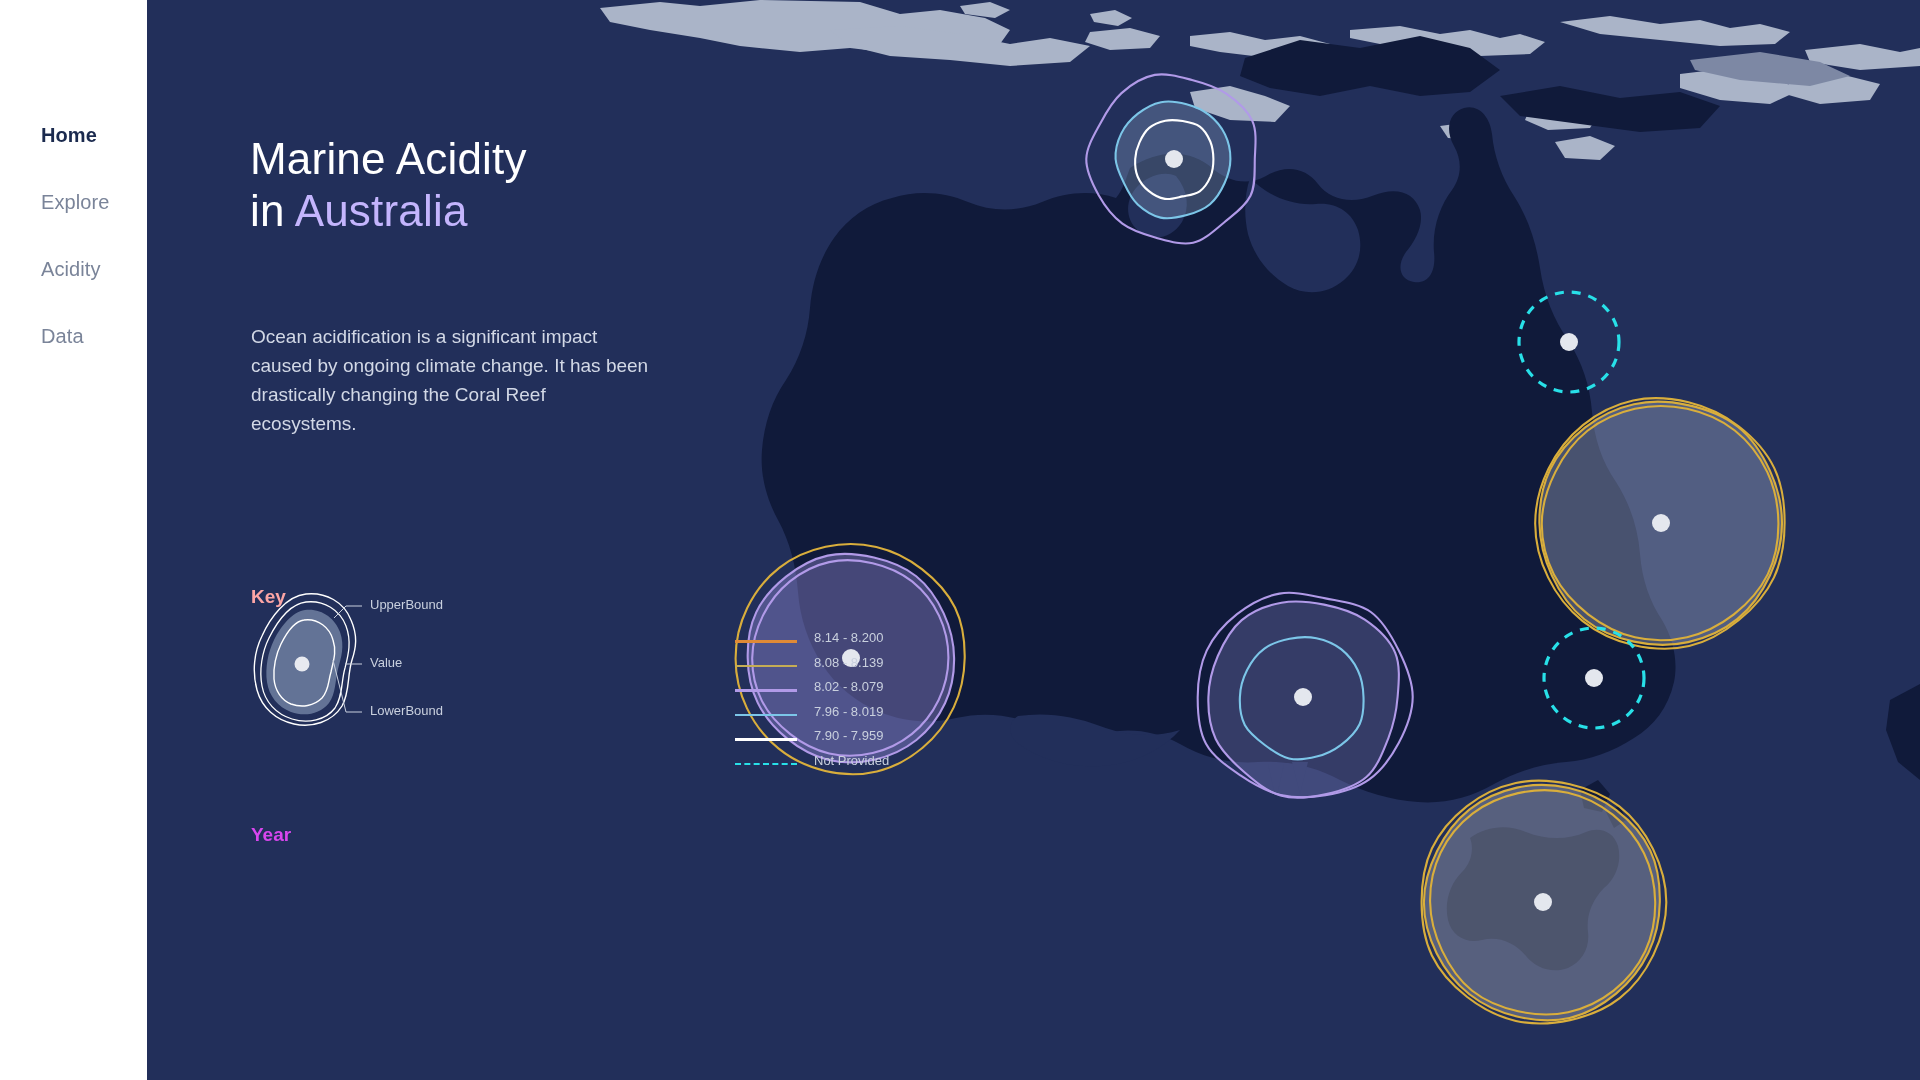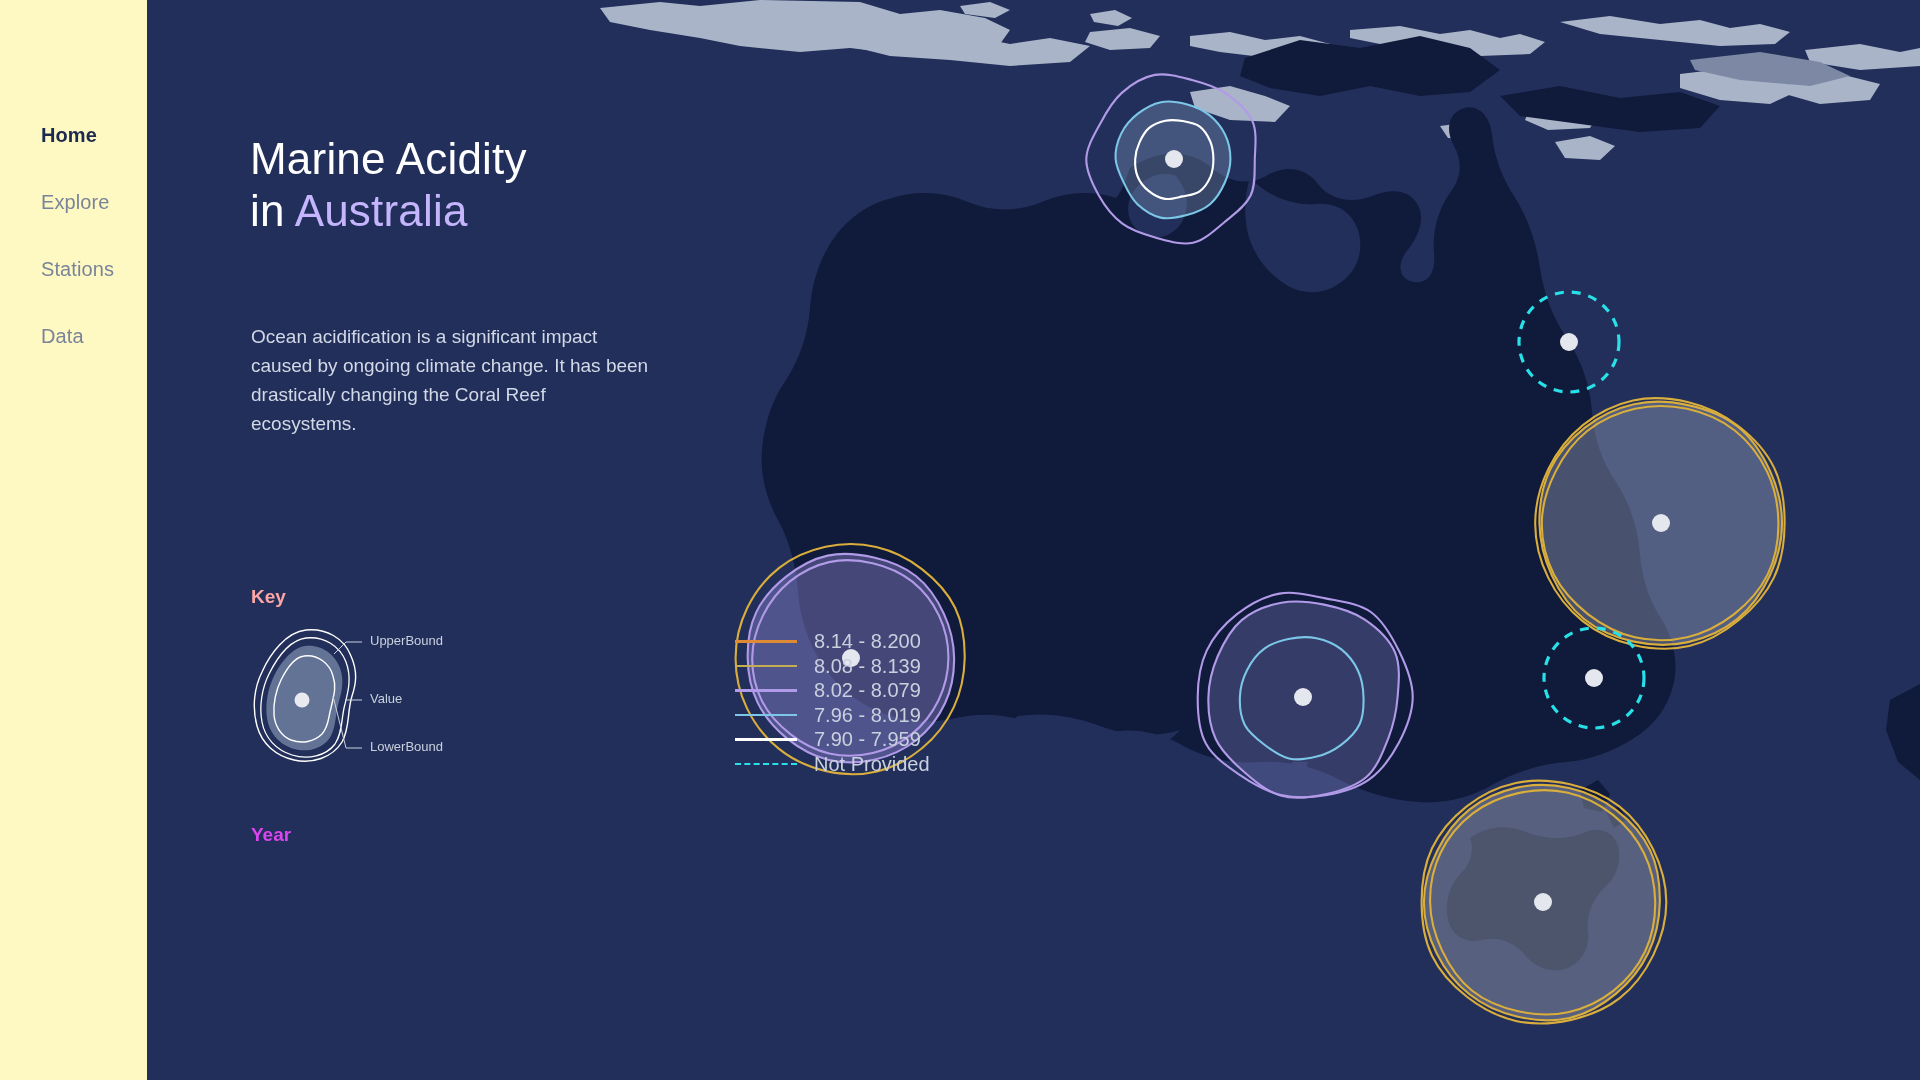--- a/index.html
+++ b/index.html
@@ -6,21 +6,21 @@
   html, body {
     width:1920px; height:1080px; overflow:hidden;
     font-family:"Liberation Sans", sans-serif;
     background:#222f5a;
   }
   #app { position:relative; width:1920px; height:1080px; }
 
   
   #sidebar {
     position:absolute; left:0; top:0; width:147px; height:1080px;
-    background:#fef9c3; z-index:40;
+    background:#ffffff; z-index:40;
   }
   .nav-item {
     position:absolute; left:41px; font-size:20px; letter-spacing:.1px;
     color:#7a8499; white-space:nowrap; cursor:pointer;
   }
   .nav-item.active { color:#1b2a4e; font-weight:bold; }
 
   
   #map { position:absolute; left:147px; top:0; width:1773px; height:1080px;
          overflow:hidden; background:#222f5a; }
@@ -34,28 +34,28 @@
   #title .muted { color:#c4b5fd; }
 
   .para { position:absolute; left:1px; width:400px; font-size:19px; line-height:29px;
           color:#d2d8e6; font-weight:300; }
   #para1 { top:322px; }
   #para2 { top:467px; }
 
   #key-label { position:absolute; left:1px; top:586px; font-size:19px;
                color:#fca5a5; font-weight:bold; }
 
-  #key-graphic { position:absolute; left:0px; top:620px; width:420px; height:150px; }
+  #key-graphic { position:absolute; left:0px; top:584px; width:420px; height:150px; }
   .key-anno { position:absolute; font-size:13px; color:#c9d0de; white-space:nowrap; }
 
   #legend { position:absolute; left:485px; top:630px; width:200px; }
   .leg-row { position:relative; height:24.5px; }
   .leg-swatch { position:absolute; left:0; top:10px; width:62px; height:2.5px; }
   .leg-swatch.dashed { height:0; border-top:2.5px dashed #28e0e8; background:none !important; }
-  .leg-text { position:absolute; left:79px; top:0px; font-size:20px;
+  .leg-text { position:absolute; left:79px; top:0px; font-size:13px;
               color:#c9d0de; white-space:nowrap; }
 
   #year-label { position:absolute; left:1px; top:824px; font-size:19px;
                 color:#d946ef; font-weight:bold; }
   #slider { position:absolute; left:1px; top:900px; width:626px; height:80px; }
   #slider-value { position:absolute; top:0px; font-size:19px; color:#ffffff;
                   transform:translateX(-50%); white-space:nowrap; }
   .track { position:absolute; top:43px; height:2.5px; }
   #track-fill { left:0; background:#ffffff; }
   #track-rest { background:#5b668a; }
@@ -253,21 +253,21 @@
               <circle cx="1543" cy="902" r="9" fill="#e4e7ee"></circle>
             </g>
           </g>
       </g>
     </svg>
   </div>
 
   <nav id="sidebar">
     <div class="nav-item active" style="top:124px">Home</div>
     <div class="nav-item" style="top:191px">Explore</div>
-    <div class="nav-item" style="top:258px">Stations</div>
+    <div class="nav-item" style="top:258px">Acidity</div>
     <div class="nav-item" style="top:325px">Data</div>
   </nav>
 
   <div id="panel">
 
     <h1 id="title">
       <span>Marine Acidity</span><br>
       <span>in </span><span class="muted">Australia</span>
     </h1>
 

